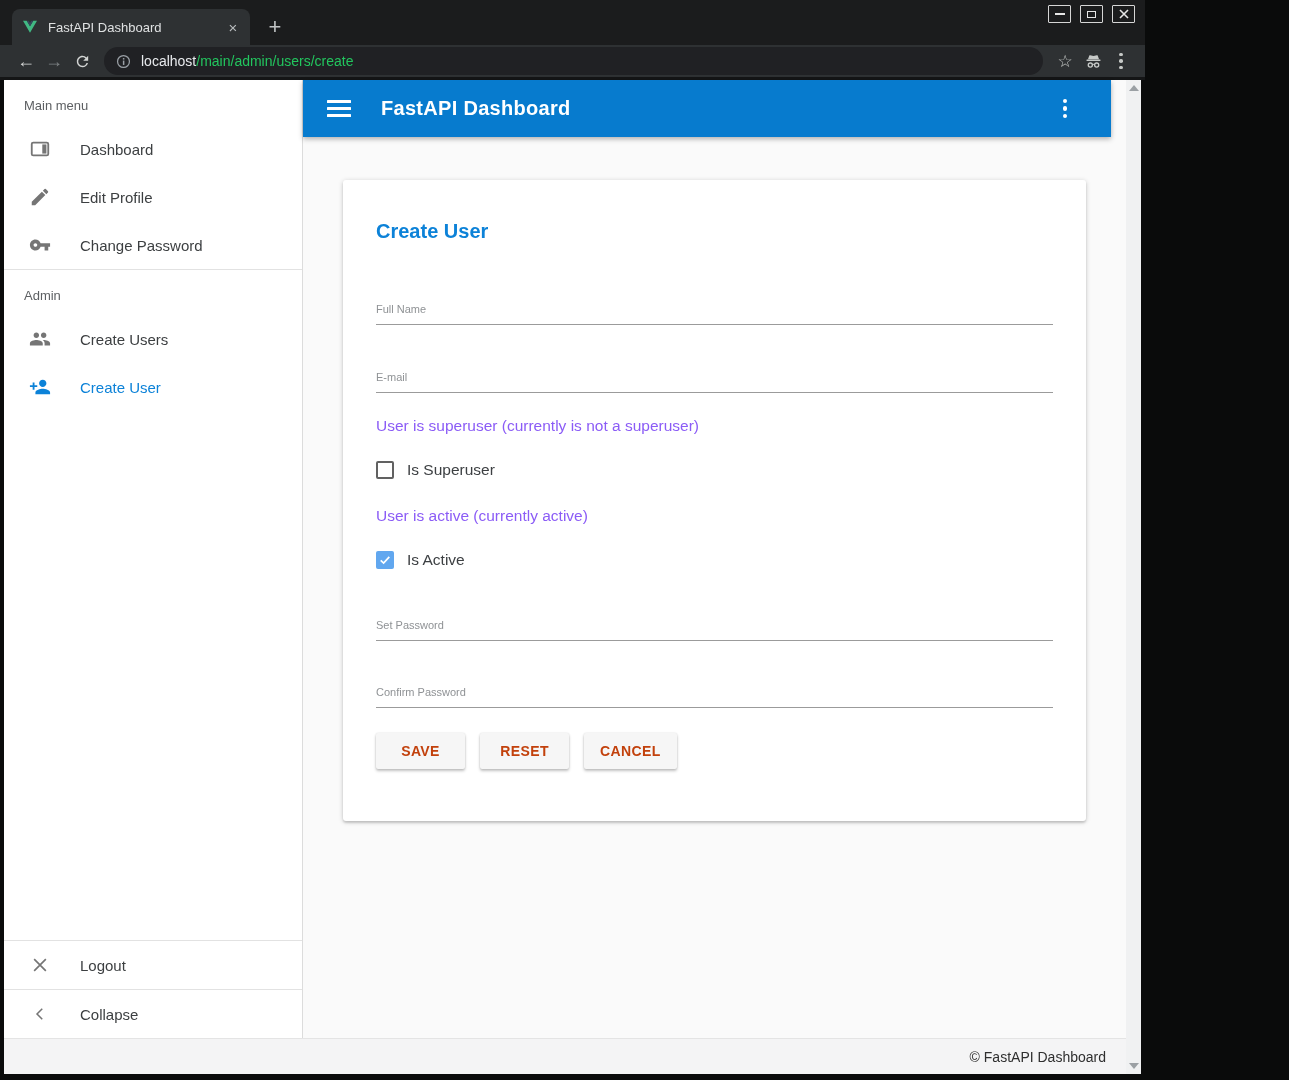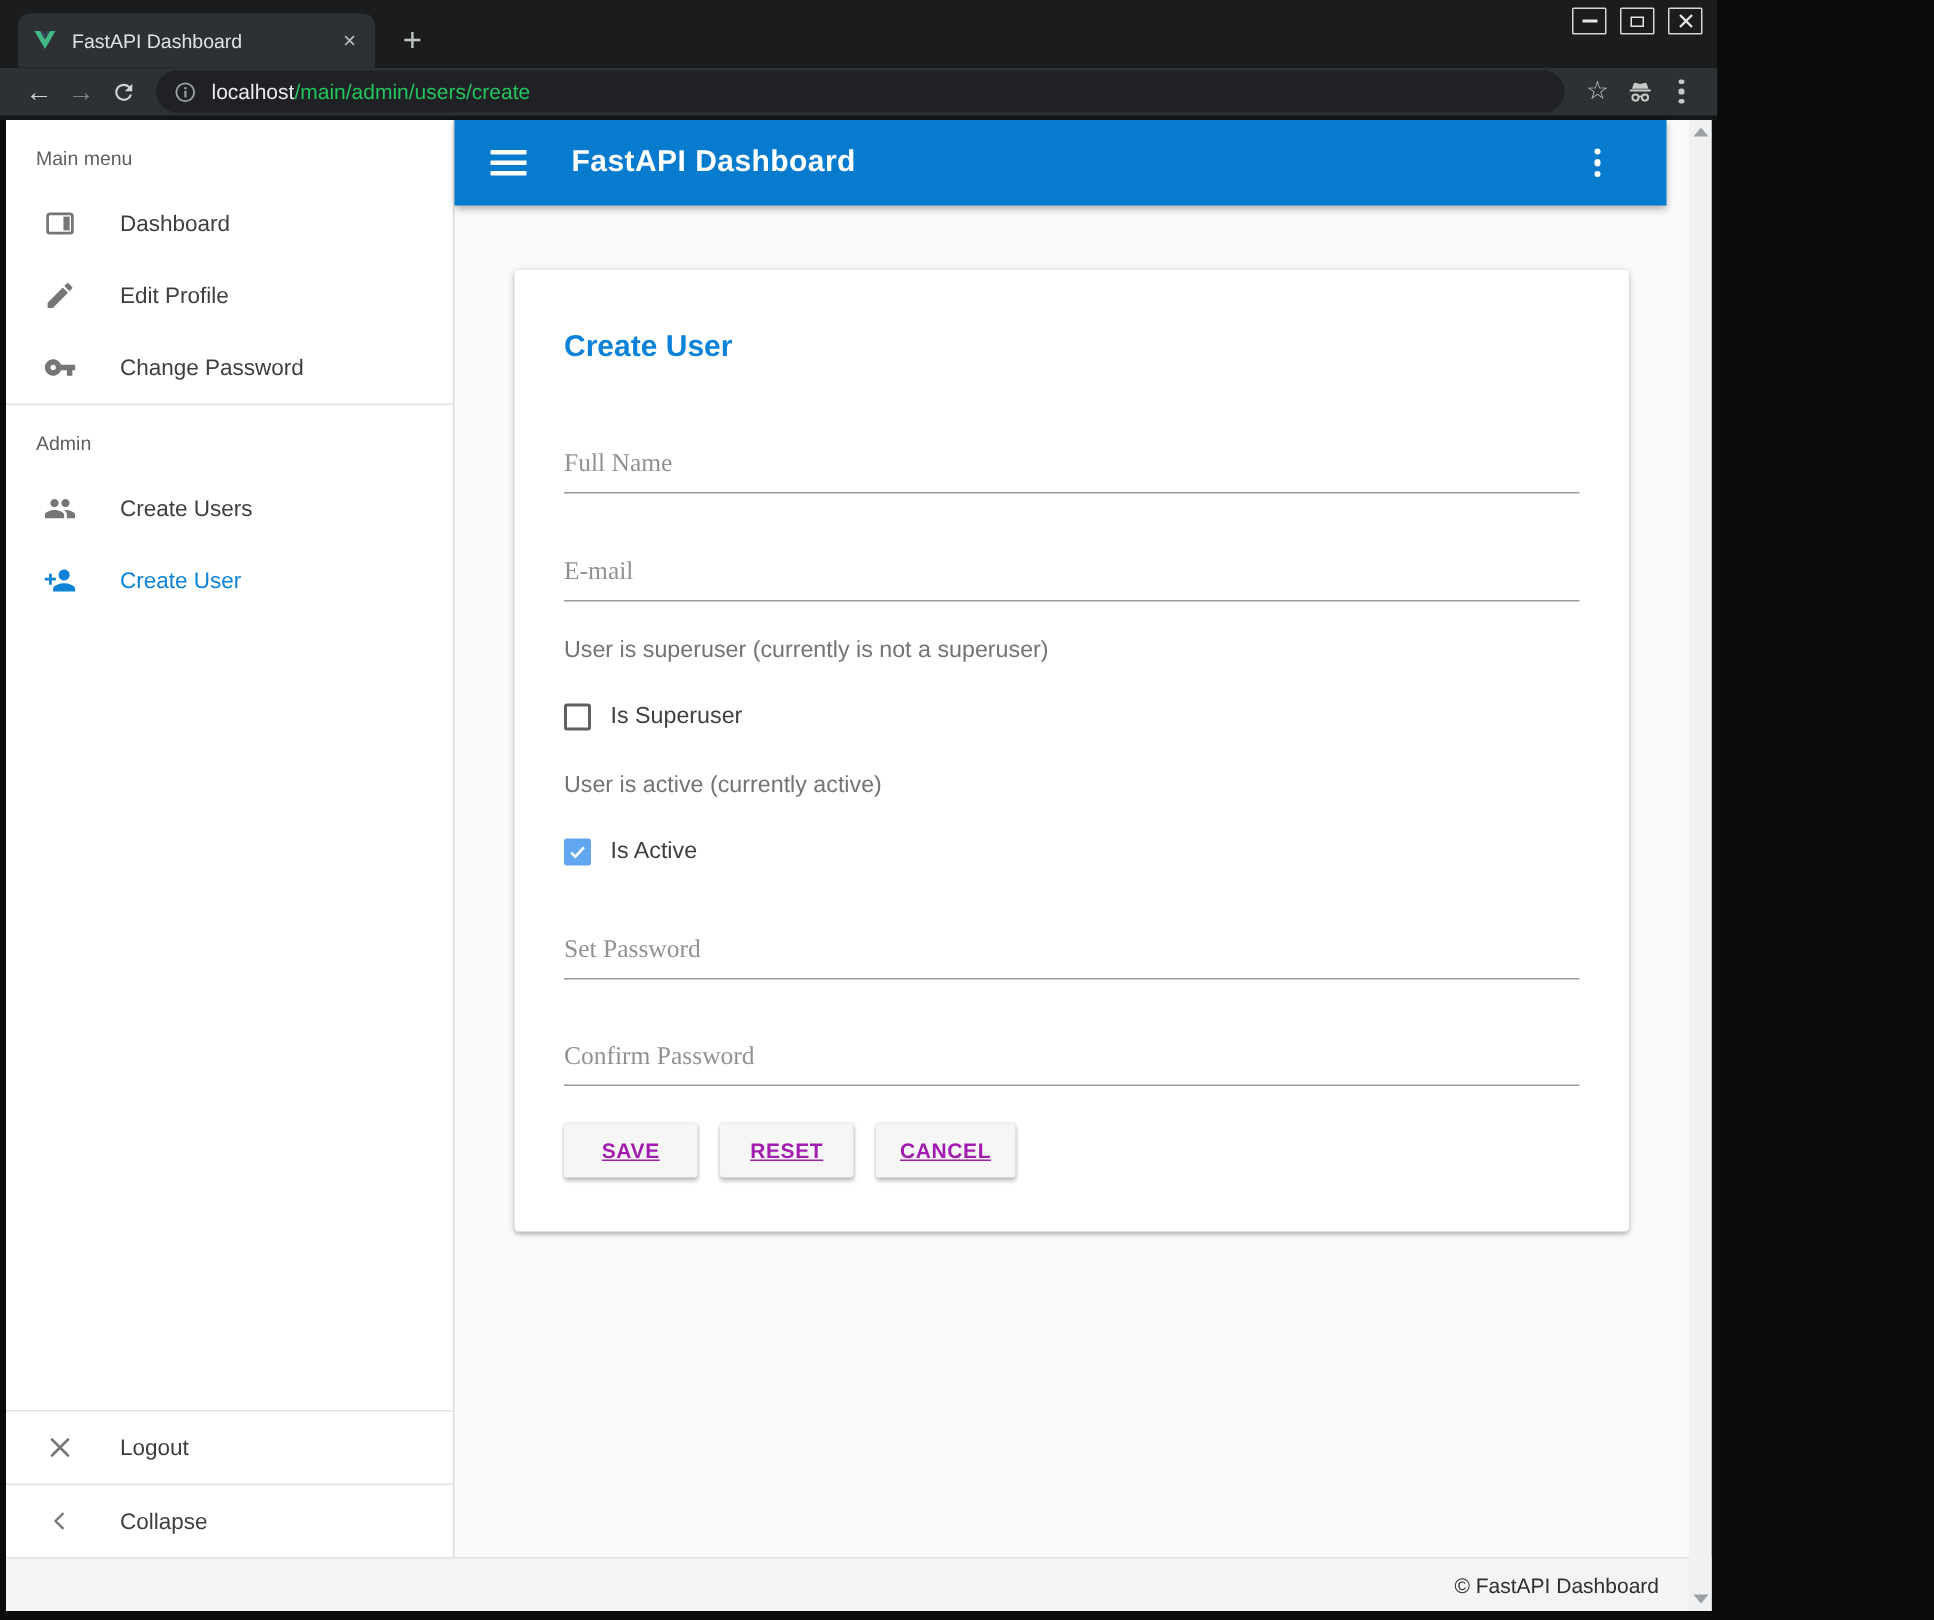--- a/index.html
+++ b/index.html
@@ -47,34 +47,34 @@
   .hamburger { width:24px; display:flex; flex-direction:column; gap:4px; cursor:pointer; }
   .hamburger i { height:3px; background:#fff; border-radius:.5px; }
   .appbar-title { margin-left:30px; color:#fff; font-size:20px; font-weight:700; letter-spacing:.3px; }
   .appbar-kebab { margin-left:auto; margin-right:28px; cursor:pointer; }
   .appbar-kebab i { width:4.5px; height:4.5px; border-radius:50%; background:#fff; }
 
   .content { flex:1; padding:43px 25px 0 40px; }
   .card { background:#fff; border-radius:3px; height:641px; padding:40px 33px; box-shadow:0 1px 5px rgba(0,0,0,.2), 0 2px 2px rgba(0,0,0,.12); }
 
   .form-title { color:#0c82d8; font-size:20px; font-weight:700; }
-  .tfield input { width:100%; border:none; border-bottom:1px solid #9b9b9b; padding:0 0 9px 0; font-size:17px; color:#0c4a6e; background:transparent; outline:none; font-family:Liberation Serif, serif; }
+  .tfield input { width:100%; border:none; border-bottom:1px solid #9b9b9b; padding:0 0 9px 0; font-size:11px; color:#0c4a6e; background:transparent; outline:none; font-family:Liberation Sans, sans-serif; }
   .tfield input::placeholder { color:#8f9295; opacity:1; }
   .mt-name { margin-top:56px; }
   .mt-email { margin-top:42px; }
-  .hint { margin-top:24px; font-size:15.5px; color:#737373; }
+  .hint { margin-top:24px; font-size:15.5px; color:#8b5cf6; }
   .hint2 { margin-top:28px; }
   .cbrow { margin-top:26px; display:flex; align-items:center; }
   .cbox { width:18px; height:18px; border:2px solid #616161; border-radius:2px; cursor:pointer; flex:none; }
   .cbox.checked { border:none; background:#61a7ef; display:flex; align-items:center; justify-content:center; }
   .cb-label { margin-left:13px; font-size:15.5px; color:#3d4043; }
   .mt-pass { margin-top:46px; }
   .mt-cpass { margin-top:41px; }
   .btnrow { margin-top:25px; display:flex; gap:15px; }
-  .btn { min-width:89px; height:36px; background:#f6f6f6; border:none; border-radius:2px; box-shadow:0 2px 3px rgba(0,0,0,.24), 0 0 2px rgba(0,0,0,.12); font-size:14px; font-weight:700; color:#a21caf; letter-spacing:.4px; padding:0 16px; cursor:pointer; font-family:inherit;text-decoration:underline; }
+  .btn { min-width:89px; height:36px; background:#f6f6f6; border:none; border-radius:2px; box-shadow:0 2px 3px rgba(0,0,0,.24), 0 0 2px rgba(0,0,0,.12); font-size:14px; font-weight:700; color:#c2410c; letter-spacing:.4px; padding:0 16px; cursor:pointer; font-family:inherit; }
 
   .scrollbar { position:absolute; right:0; top:0; width:15px; height:994px; background:#f0f1f2; display:flex; flex-direction:column; justify-content:space-between; align-items:center; padding:5px 0; }
   .tri-up { width:0; height:0; border-left:5px solid transparent; border-right:5px solid transparent; border-bottom:6px solid #9ba0a4; cursor:pointer; }
   .tri-down { width:0; height:0; border-left:5px solid transparent; border-right:5px solid transparent; border-top:6px solid #9ba0a4; cursor:pointer; }
 
   .footer { height:36px; background:#f4f4f5; border-top:1px solid #e4e4e4; display:flex; align-items:center; justify-content:flex-end; padding-right:35px; font-size:14px; color:#2f2f2f; }
 </style>
 </head>
 <body>
 

